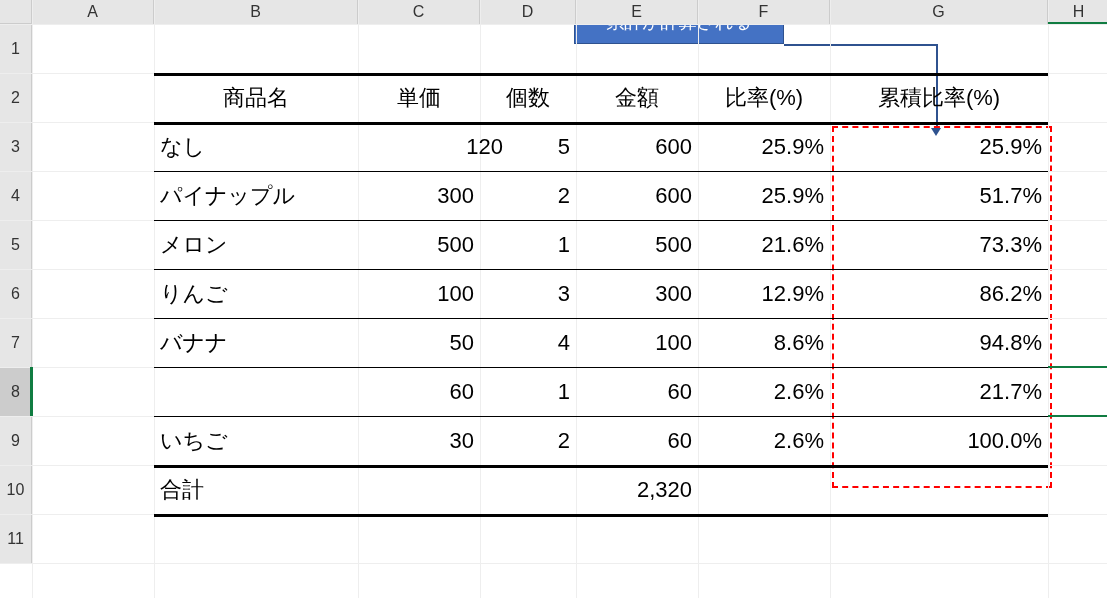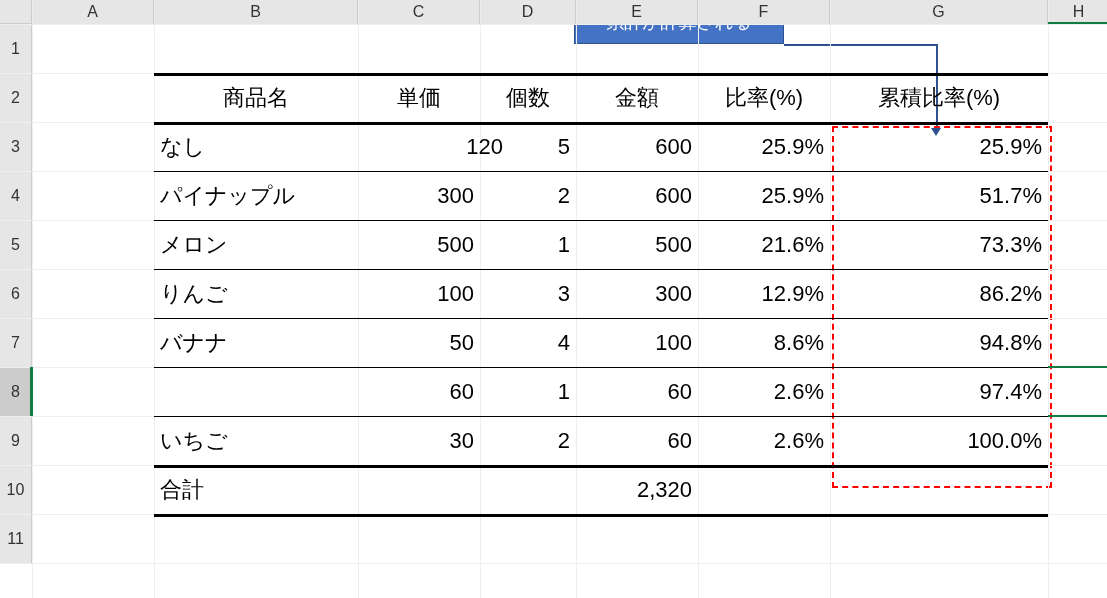--- a/index.html
+++ b/index.html
@@ -166,21 +166,21 @@
     <div class="cell left" style="left: 154px; top: 318px; width: 204px; height: 49px;">バナナ</div>
     <div class="cell right" style="left: 358px; top: 318px; width: 122px; height: 49px;">50</div>
     <div class="cell right" style="left: 480px; top: 318px; width: 96px; height: 49px;">4</div>
     <div class="cell right" style="left: 576px; top: 318px; width: 122px; height: 49px;">100</div>
     <div class="cell right" style="left: 698px; top: 318px; width: 132px; height: 49px;">8.6%</div>
     <div class="cell right" style="left: 830px; top: 318px; width: 218px; height: 49px;">94.8%</div>
     <div class="cell right" style="left: 358px; top: 367px; width: 122px; height: 49px;">60</div>
     <div class="cell right" style="left: 480px; top: 367px; width: 96px; height: 49px;">1</div>
     <div class="cell right" style="left: 576px; top: 367px; width: 122px; height: 49px;">60</div>
     <div class="cell right" style="left: 698px; top: 367px; width: 132px; height: 49px;">2.6%</div>
-    <div class="cell right" style="left: 830px; top: 367px; width: 218px; height: 49px;">97.4%</div>
+    <div class="cell right" style="left: 830px; top: 367px; width: 218px; height: 49px;">21.7%</div>
     <div class="cell left" style="left: 154px; top: 416px; width: 204px; height: 50px;">いちご</div>
     <div class="cell right" style="left: 358px; top: 416px; width: 122px; height: 49px;">30</div>
     <div class="cell right" style="left: 480px; top: 416px; width: 96px; height: 49px;">2</div>
     <div class="cell right" style="left: 576px; top: 416px; width: 122px; height: 49px;">60</div>
     <div class="cell right" style="left: 698px; top: 416px; width: 132px; height: 49px;">2.6%</div>
     <div class="cell right" style="left: 830px; top: 416px; width: 218px; height: 49px;">100.0%</div>
     <div class="cell left" style="left: 154px; top: 465px; width: 204px; height: 49px;">合計</div>
     <div class="cell right" style="left: 576px; top: 465px; width: 122px; height: 49px;">2,320</div>
     <div class="thick-top" style="top: 73px; left: 154px; width: 894px;"></div>
     <div class="thick-top" style="top: 122px; left: 154px; width: 894px;"></div>

